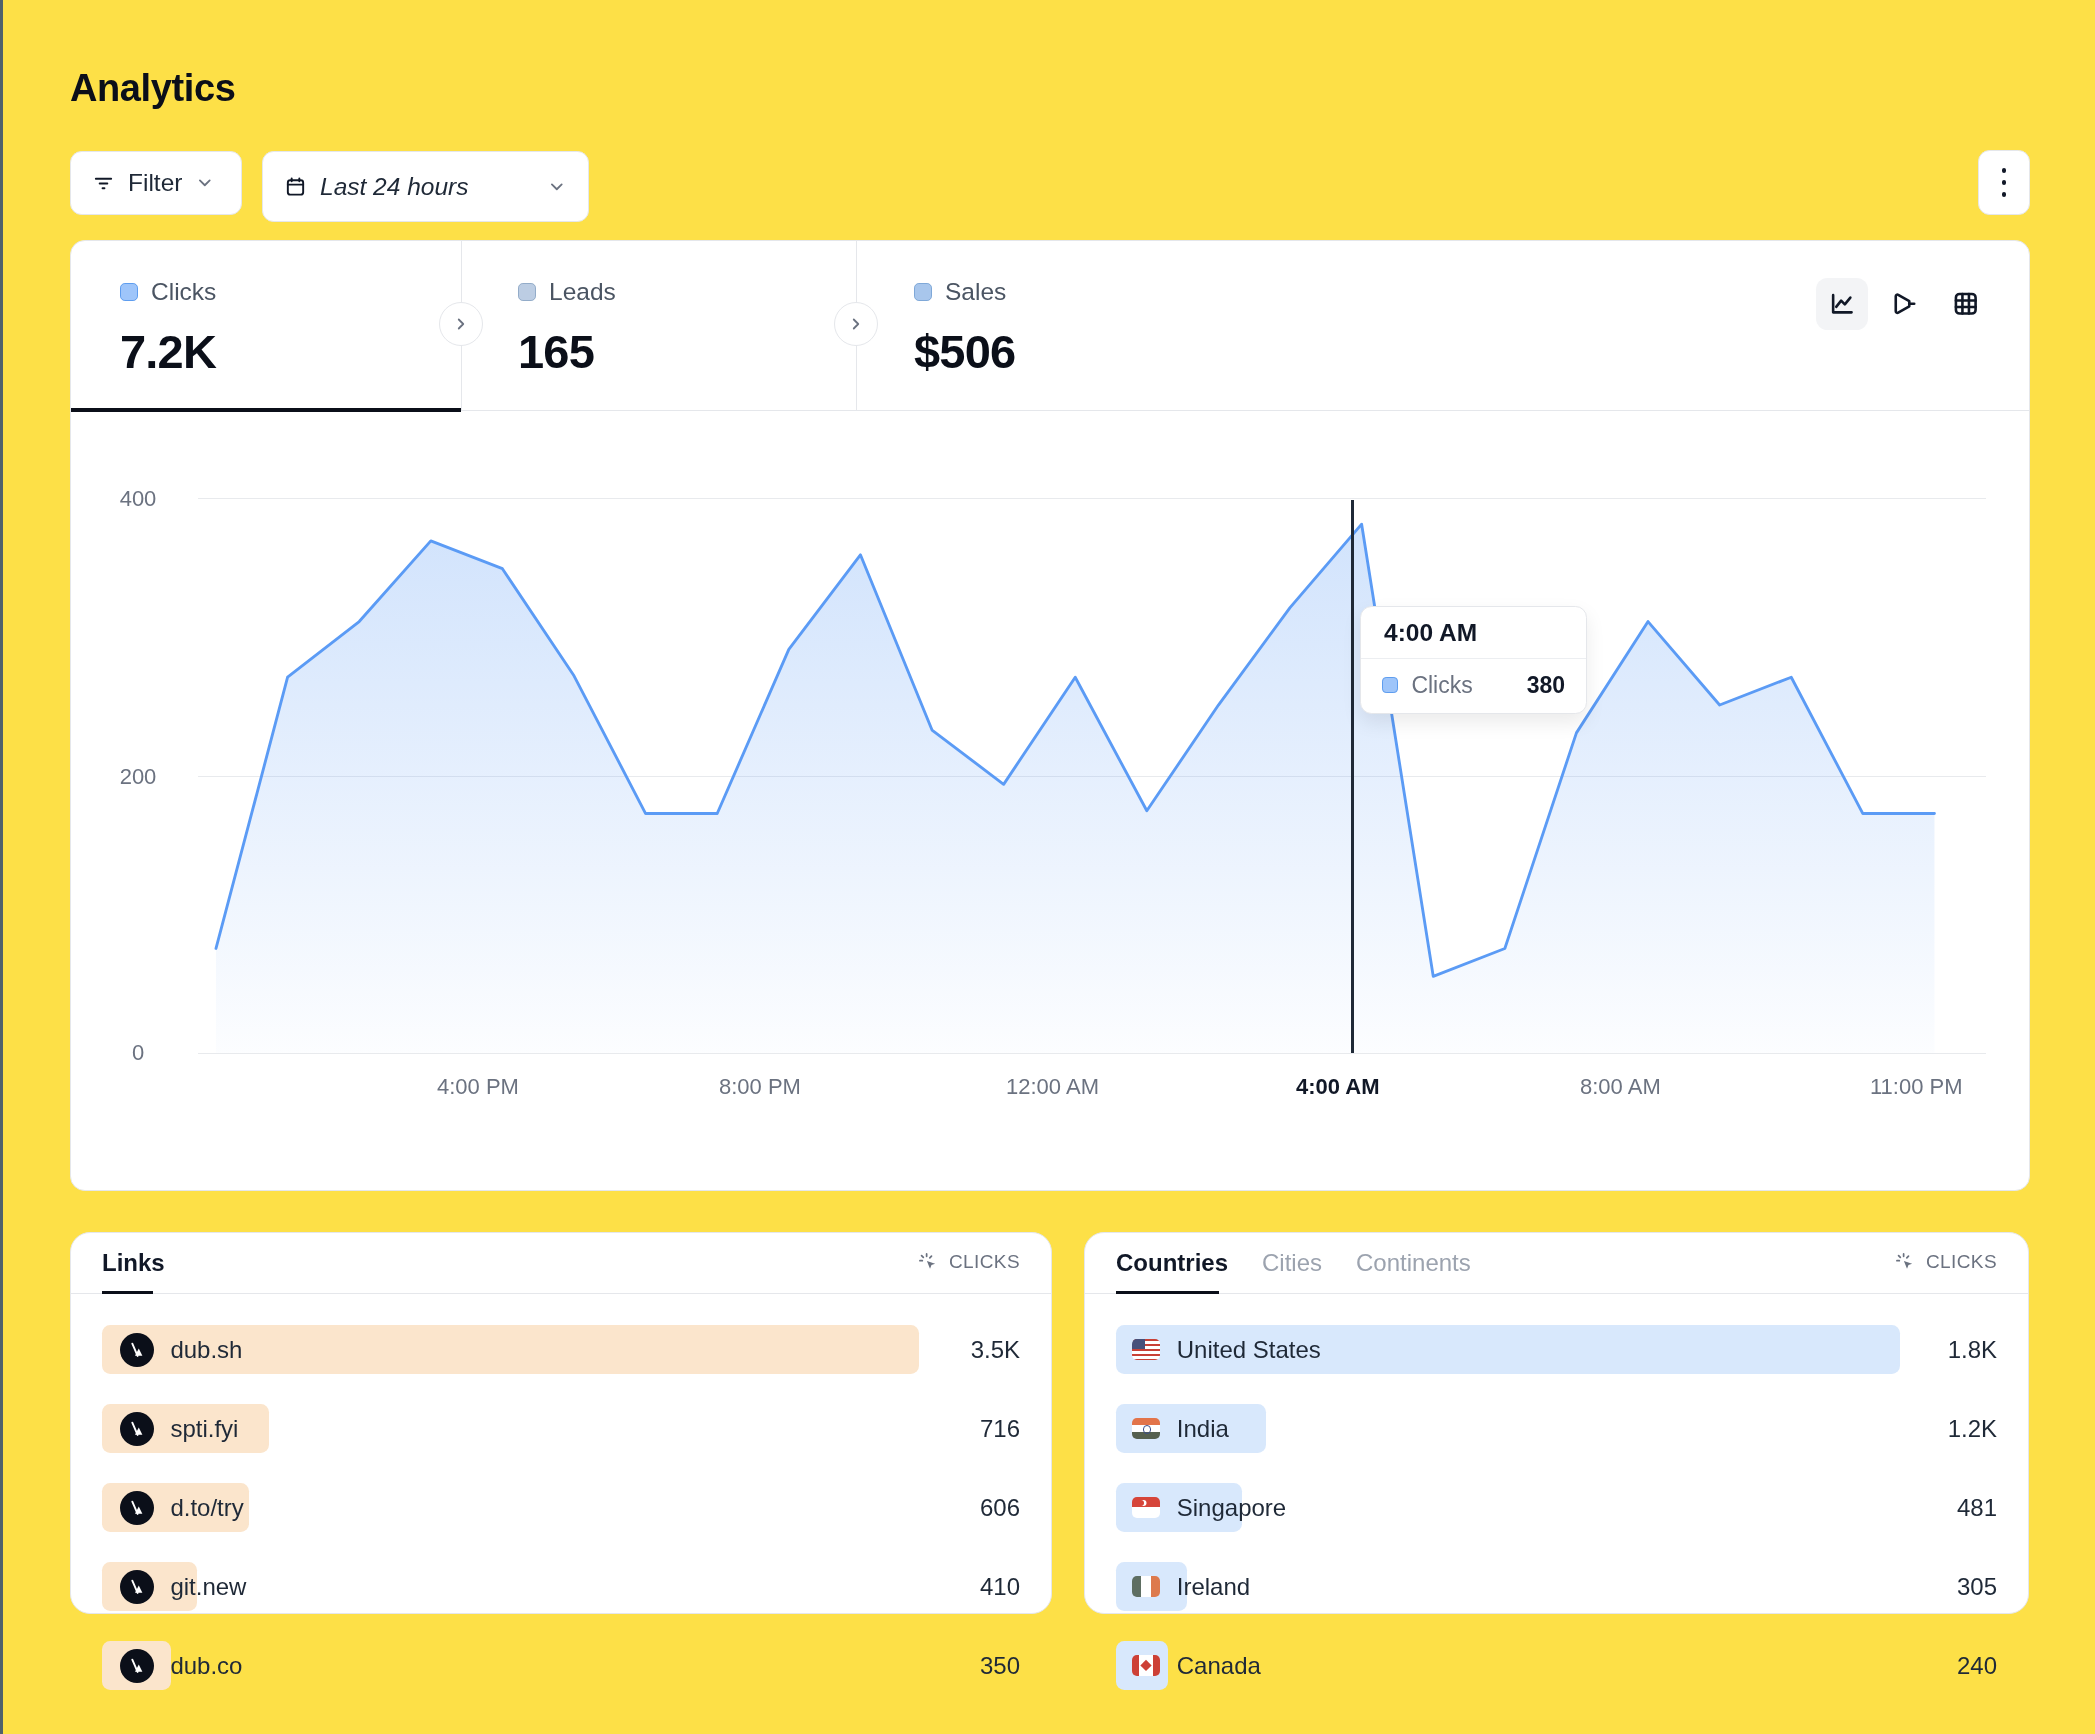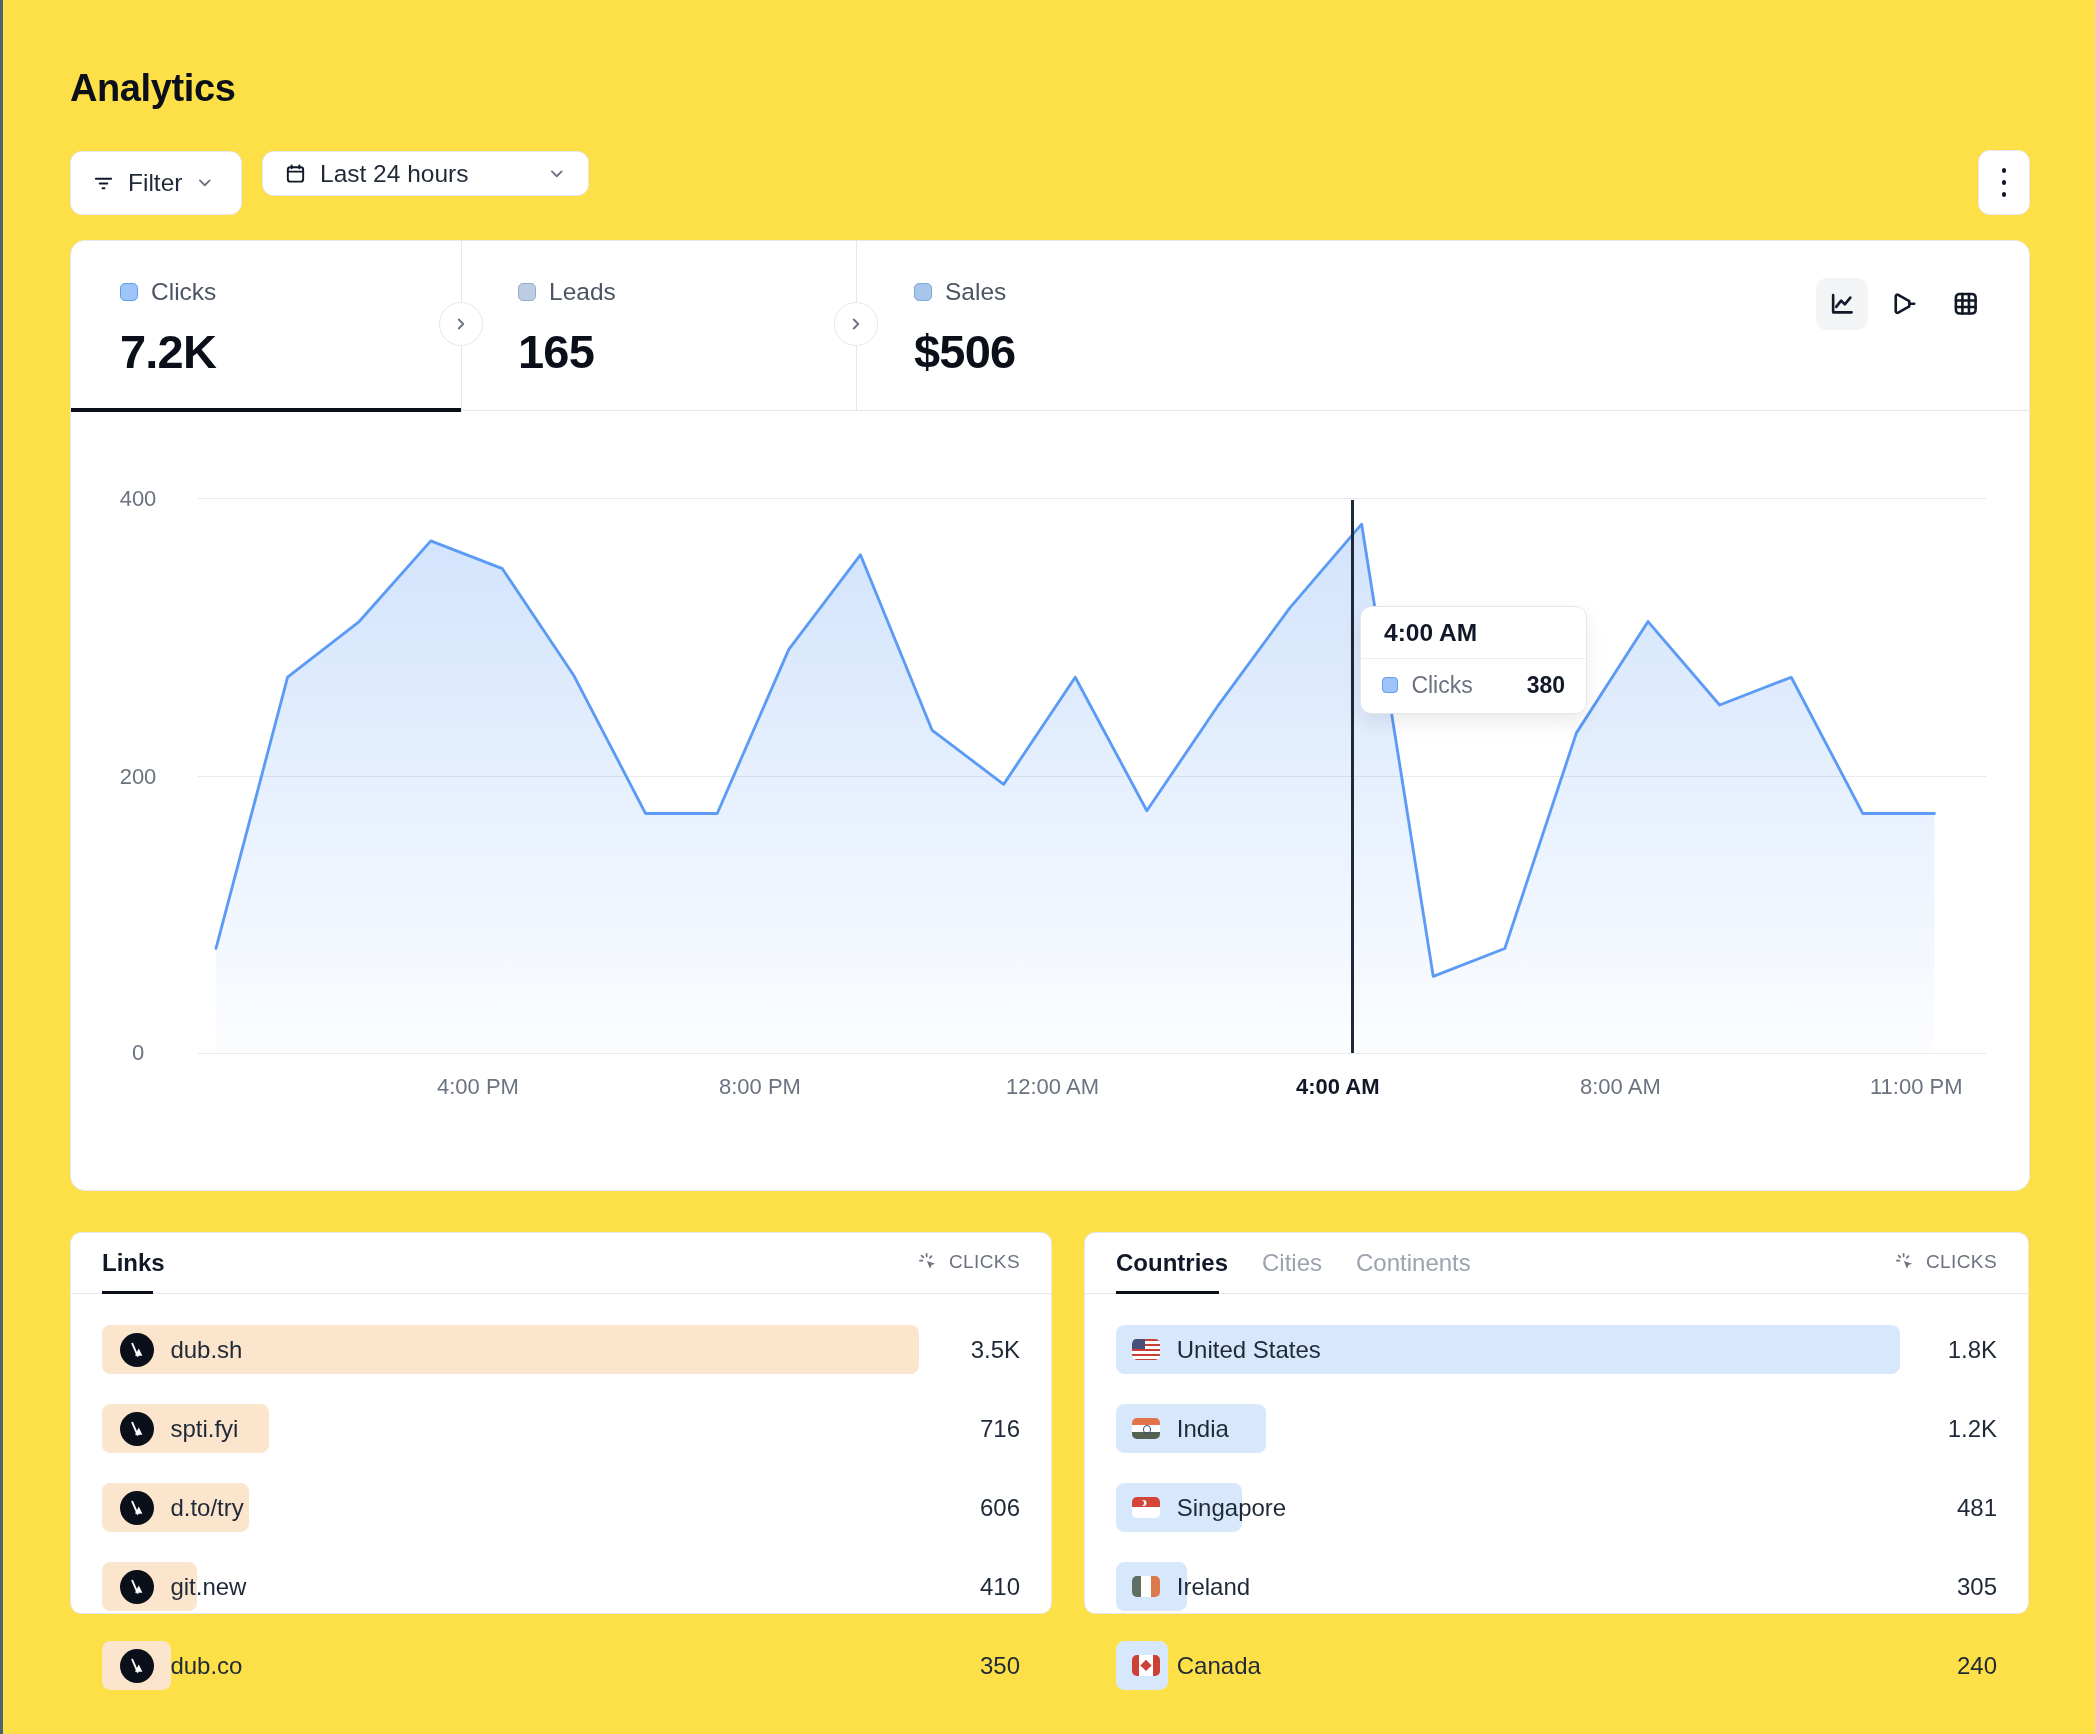--- a/index.html
+++ b/index.html
@@ -9,21 +9,21 @@
 
   .edge-strip { position:absolute; left:0; top:0; width:2.5px; height:1735px; background:#50616B; }
 
   .page-title { position:absolute; left:70px; top:67px; font-size:38px; font-weight:700; color:#0B0F19; letter-spacing:-0.4px; }
 
   
   .btn { position:absolute; display:flex; align-items:center; background:#fff;
     border:1.2px solid #E5E7EB; border-radius:11.5px; cursor:pointer; }
   .btn svg { flex:0 0 auto; }
   .filter-btn { left:70px; top:151px; width:172px; height:64px; padding:0 21px; gap:13px; }
-  .date-btn { left:262px; top:151px; width:327px; height:45px; padding:0 21px; gap:13px; }
+  .date-btn { left:262px; top:151px; width:327px; height:71px; padding:0 21px; gap:13px;font-style:italic; }
   .btn-label { font-size:24.5px; font-weight:500; color:#1F2937; white-space:nowrap; }
   .chev { color:#6B7280; }
   .date-btn .chev { margin-left:auto; }
   .kebab-btn { left:1978px; top:150px; width:52px; height:65px; border:1.2px solid #E5E7EB;
     border-radius:11.5px; position:absolute; display:flex; align-items:center; justify-content:center;
     flex-direction:column; gap:7.4px; background:#fff; cursor:pointer; }
   .kebab-btn i { width:4.9px; height:4.9px; border-radius:50%; background:#111827; display:block; }
 
   
   .main-card { position:absolute; left:70px; top:240px; width:1960px; height:951px;
@@ -61,21 +61,21 @@
     border:1.2px solid #E5E7EB; border-radius:11.5px; box-shadow:0 8.2px 19.6px rgba(0,0,0,0.08); z-index:5; }
   .tooltip-head { height:52px; display:flex; align-items:center; padding:0 23px;
     font-size:24.5px; font-weight:600; color:#111827; border-bottom:1.2px solid #ECEEF1; }
   .tooltip-row { height:52px; display:flex; align-items:center; padding:0 21px; gap:13px; }
   .tooltip-sq { width:16.4px; height:16.4px; border-radius:4.1px; background:#9EC5FA; border:1.6px solid #5E9DEF; }
   .tooltip-series { font-size:23px; color:#6B7280; }
   .tooltip-value { margin-left:auto; font-size:23px; font-weight:700; color:#111827; }
 
   
   .panel { position:absolute; top:1232px; height:382px; background:#fff;
-    border:1.2px solid #E5E7EB; border-radius:11px; }
+    border:1.2px solid #E5E7EB; border-radius:20px; }
   .panel-links { left:70px; width:982px; }
   .panel-countries { left:1084px; width:945px; }
   .panel-header { position:absolute; left:0; top:0; width:100%; height:61px; border-bottom:1.2px solid #E5E7EB; }
   .panel-tabs { position:absolute; left:31px; top:11.5px; display:flex; gap:34px; }
   .panel-tab { font-size:24px; height:36px; line-height:36px; color:#9CA3AF; font-weight:500; cursor:pointer; }
   .panel-tab.active { color:#111827; font-weight:600; }
   .tab-underline { position:absolute; top:58px; height:3.3px; background:#0B0F19; }
   .metric-label { position:absolute; right:31px; top:18px; display:flex; align-items:center; gap:9.8px;
     color:#6B7280; font-size:19px; font-weight:500; letter-spacing:0.4px; }
 

